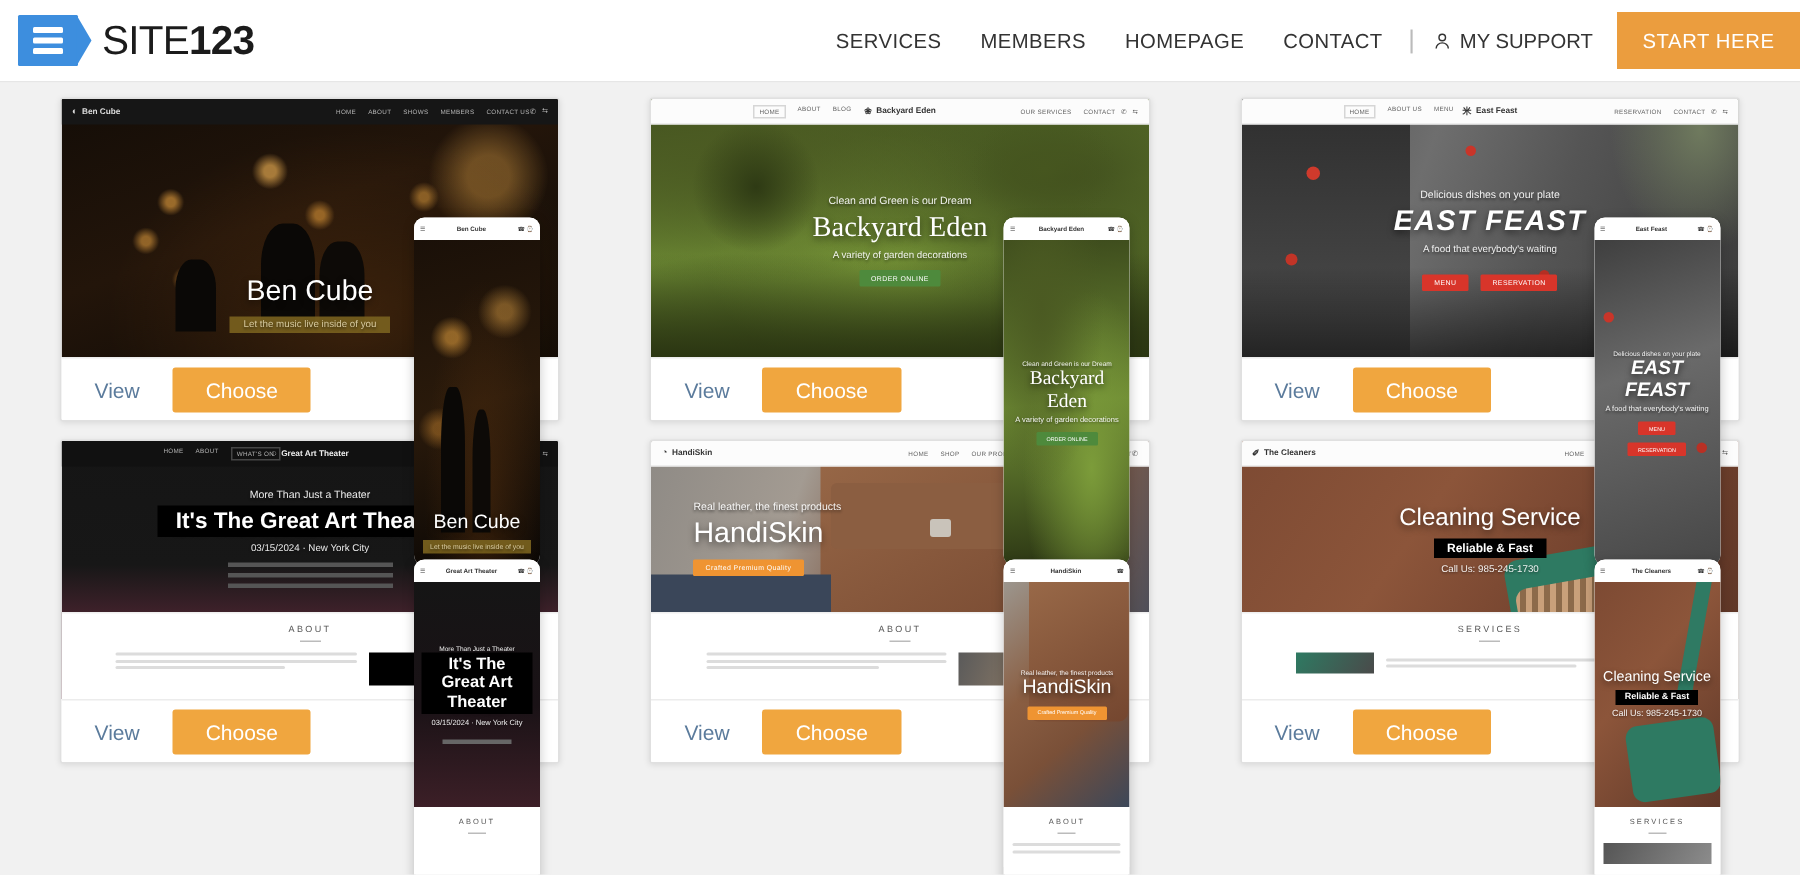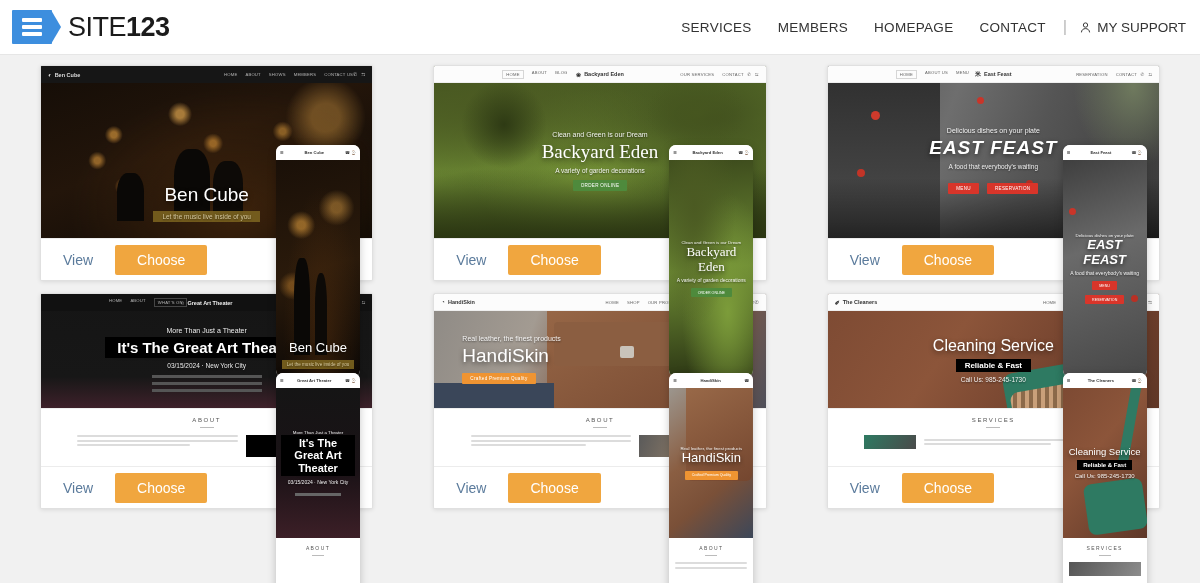--- a/index.html
+++ b/index.html
@@ -240,20 +240,21 @@
     <a class="nav-link">HOMEPAGE</a>
     <a class="nav-link">CONTACT</a>
     <span class="nav-sep">|</span>
     <div class="account-link">
       <svg width="13" height="13" viewBox="0 0 24 24">
         <circle cx="12" cy="7.5" r="4" fill="none" stroke="#333" stroke-width="1.8"></circle>
         <path d="M4.5 21c0-4.2 3.4-7 7.5-7s7.5 2.8 7.5 7" fill="none" stroke="#333" stroke-width="1.8"></path>
       </svg>
       <span>MY SUPPORT</span>
     </div>
+    <div class="start-btn">START HERE</div>
   </nav>
 </div>
 
 <div class="templates-grid">
 
   <div class="tpl-card">
     <div class="desktop-frame">
       <div class="tpl-shot">
         <div class="hero-bg" style="background:
                radial-gradient(circle at 22% 40%, rgba(255,178,70,.55) 0 3px, transparent 9px),

